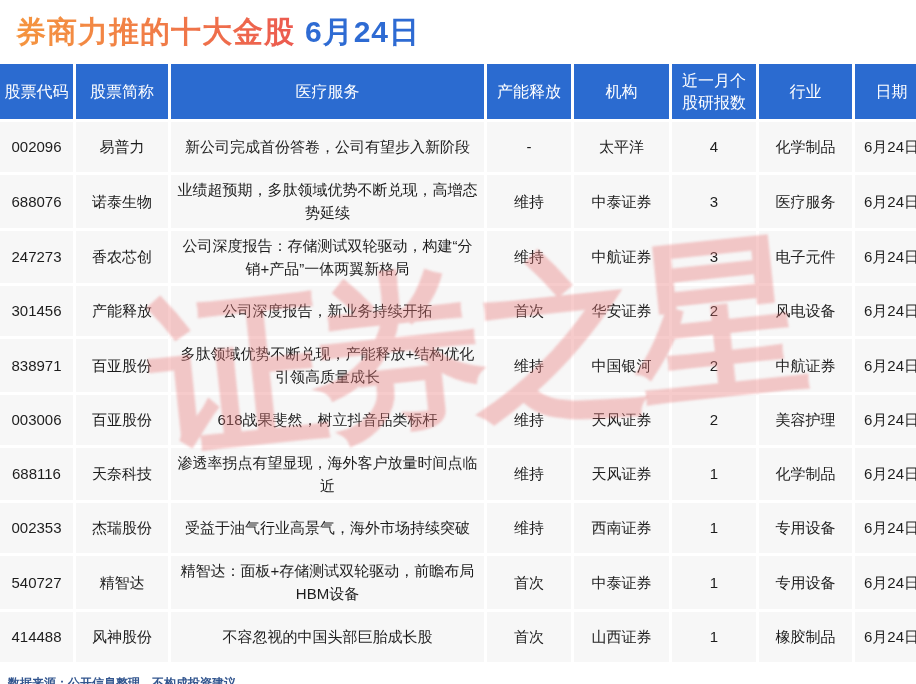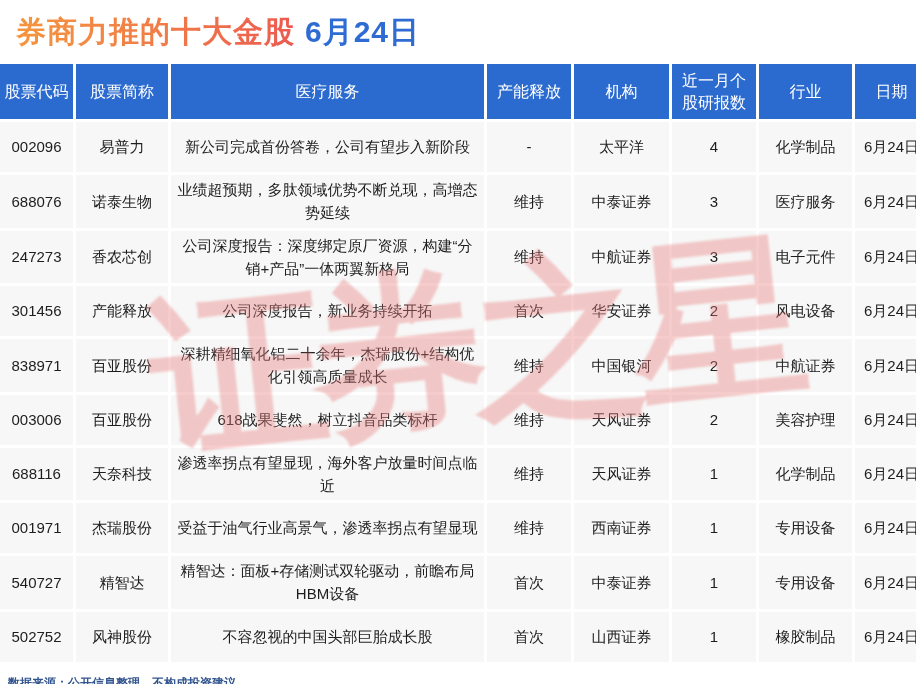--- a/index.html
+++ b/index.html
@@ -134,41 +134,41 @@
         <td>业绩超预期，多肽领域优势不断兑现，高增态势延续</td>
         <td>维持</td>
         <td>中泰证券</td>
         <td>3</td>
         <td>医疗服务</td>
         <td>6月24日</td>
       </tr>
       <tr>
         <td>247273</td>
         <td>香农芯创</td>
-        <td>公司深度报告：深度绑定原厂资源，构建“分销+产品”一体两翼新格局</td>
+        <td>公司深度报告：存储测试双轮驱动，构建“分销+产品”一体两翼新格局</td>
         <td>维持</td>
         <td>中航证券</td>
         <td>3</td>
         <td>电子元件</td>
         <td>6月24日</td>
       </tr>
       <tr>
         <td>301456</td>
         <td>产能释放</td>
         <td>公司深度报告，新业务持续开拓</td>
         <td>首次</td>
         <td>华安证券</td>
         <td>2</td>
         <td>风电设备</td>
         <td>6月24日</td>
       </tr>
       <tr>
         <td>838971</td>
         <td>百亚股份</td>
-        <td>深耕精细氧化铝二十余年，杰瑞股份+结构优化引领高质量成长</td>
+        <td>多肽领域优势不断兑现，产能释放+结构优化引领高质量成长</td>
         <td>维持</td>
         <td>中国银河</td>
         <td>2</td>
         <td>中航证券</td>
         <td>6月24日</td>
       </tr>
       <tr>
         <td>003006</td>
         <td>百亚股份</td>
         <td>618战果斐然，树立抖音品类标杆</td>
@@ -182,41 +182,41 @@
         <td>688116</td>
         <td>天奈科技</td>
         <td>渗透率拐点有望显现，海外客户放量时间点临近</td>
         <td>维持</td>
         <td>天风证券</td>
         <td>1</td>
         <td>化学制品</td>
         <td>6月24日</td>
       </tr>
       <tr>
-        <td>001971</td>
+        <td>002353</td>
         <td>杰瑞股份</td>
-        <td>受益于油气行业高景气，渗透率拐点有望显现</td>
+        <td>受益于油气行业高景气，海外市场持续突破</td>
         <td>维持</td>
         <td>西南证券</td>
         <td>1</td>
         <td>专用设备</td>
         <td>6月24日</td>
       </tr>
       <tr>
         <td>540727</td>
         <td>精智达</td>
         <td>精智达：面板+存储测试双轮驱动，前瞻布局HBM设备</td>
         <td>首次</td>
         <td>中泰证券</td>
         <td>1</td>
         <td>专用设备</td>
         <td>6月24日</td>
       </tr>
       <tr>
-        <td>502752</td>
+        <td>414488</td>
         <td>风神股份</td>
         <td>不容忽视的中国头部巨胎成长股</td>
         <td>首次</td>
         <td>山西证券</td>
         <td>1</td>
         <td>橡胶制品</td>
         <td>6月24日</td>
       </tr>
     </tbody>
 </table>

